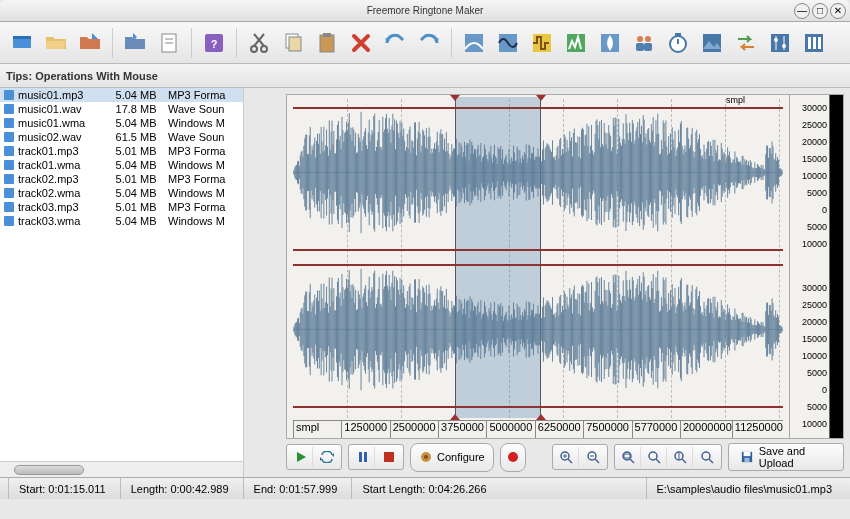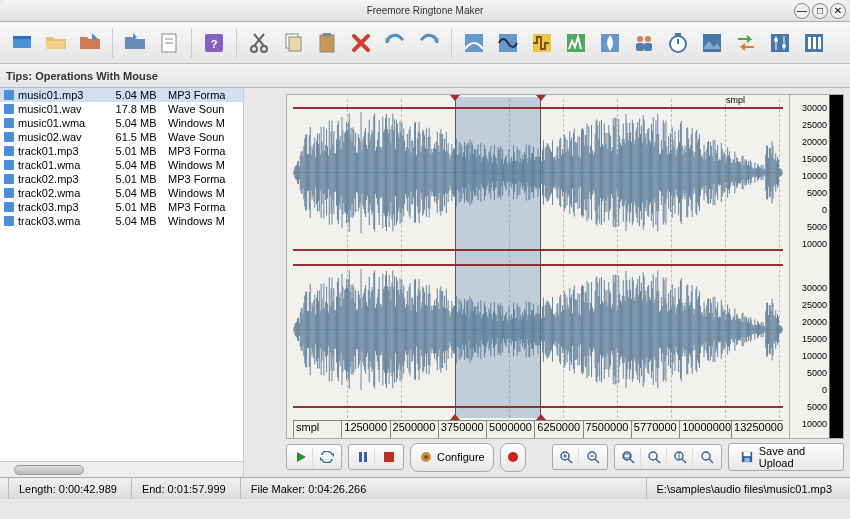--- a/index.html
+++ b/index.html
@@ -350,22 +350,22 @@
         </div>
         <div class="time-ruler" id="timeruler">
             <span>smpl</span>
             <span>1250000</span>
             <span>2500000</span>
             <span>3750000</span>
             <span>5000000</span>
             <span>6250000</span>
             <span>7500000</span>
             <span>5770000</span>
-            <span>10000000</span>
-            <span>13250000</span>
+            <span>20000000</span>
+            <span>11250000</span>
           </div>
       </div>
       <div class="wave-scale">
         <div class="scale-ticks" id="scale1">
             <div style="top: 8px;">30000</div>
             <div style="top: 25px;">25000</div>
             <div style="top: 42px;">20000</div>
             <div style="top: 59px;">15000</div>
             <div style="top: 76px;">10000</div>
             <div style="top: 93px;">5000</div>
@@ -476,17 +476,18 @@
             <rect x="3" y="1" width="8" height="5" fill="#fff"></rect>
             <rect x="4" y="8" width="6" height="5" fill="#a0b8d0"></rect>
           </svg>
         <span>Save and Upload</span>
       </div>
     </div>
   </div>
 </div>
 
 <div class="statusbar">
+  <div class="cell"><span>Start:</span>&nbsp;<span>0:01:15.011</span></div>
   <div class="cell"><span>Length:</span>&nbsp;<span>0:00:42.989</span></div>
   <div class="cell"><span>End:</span>&nbsp;<span>0:01:57.999</span></div>
-  <div class="cell"><span>File Maker:</span>&nbsp;<span>0:04:26.266</span></div>
+  <div class="cell"><span>Start Length:</span>&nbsp;<span>0:04:26.266</span></div>
   <div class="cell path">E:\samples\audio files\music01.mp3</div>
 </div>
 
 </body></html>

